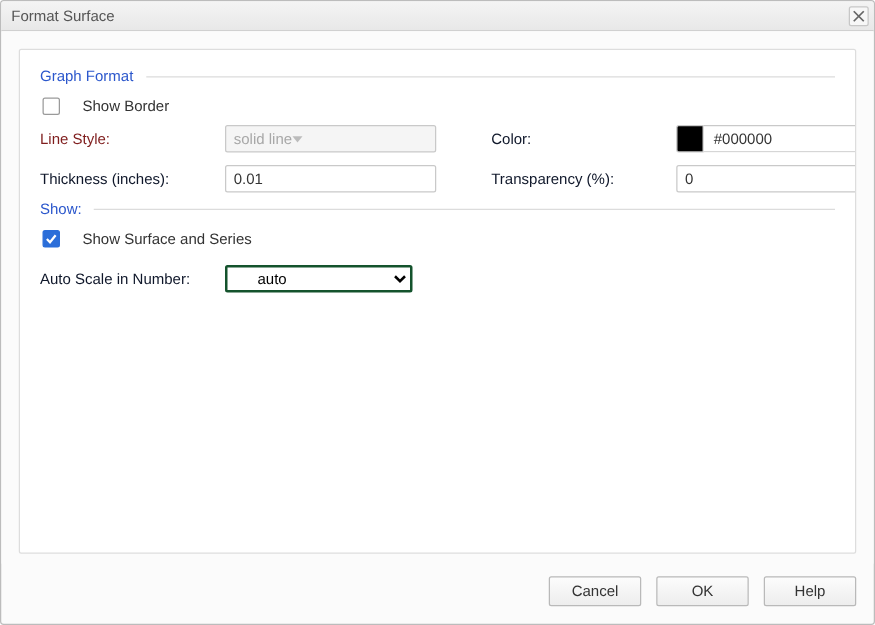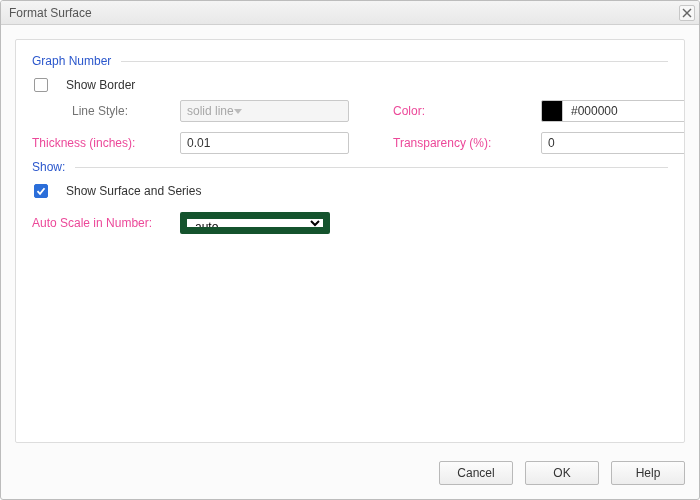--- a/index.html
+++ b/index.html
@@ -109,22 +109,22 @@
     row-gap: 10px;
     margin-bottom: 6px;
   }
   .field {
     display: grid;
     grid-template-columns: 140px 1fr auto;
     align-items: center;
     column-gap: 8px;
   }
   .field.single { grid-template-columns: 140px 150px; }
-  .label { color: #ec4899; }
-  .label.disabled { color: #737373; margin-left: 40px; }
+  .label { color: #0f172a; }
+  .label.disabled { color: #7f1d1d; }
 
   .select, .input, .colorfield {
     height: 22px;
     border: 1px solid #c9c9c9;
     border-radius: 2px;
     background: #ffffff;
     padding: 0 6px;
     font-family: inherit;
     font-size: 12px;
     color: #333;
@@ -166,26 +166,26 @@
     border-left: none;
     border-radius: 0 2px 2px 0;
     flex: 1;
     padding-left: 8px;
     display: flex;
     align-items: center;
   }
 
   select.native {
     height: 22px;
-    border: 7px solid #14532d;
+    border: 2px solid #14532d;
     border-radius: 2px;
     background: #ffffff;
     font-family: inherit;
     font-size: 12px;
-    padding: 0 4px;
+    padding: 0 20px;
   }
 
   .footer {
     padding: 10px 14px 14px 14px;
     display: flex;
     justify-content: flex-end;
     gap: 12px;
   }
   .btn {
     min-width: 74px;
@@ -215,21 +215,21 @@
         <line x1="1" y1="1" x2="9" y2="9" stroke="#666" stroke-width="1.4"></line>
         <line x1="9" y1="1" x2="1" y2="9" stroke="#666" stroke-width="1.4"></line>
       </svg>
     </div>
   </div>
 
   <div class="body">
     <div class="panel">
 
       <div class="section-header">
-        <span>Graph Number</span>
+        <span>Graph Format</span>
         <div class="rule"></div>
       </div>
 
       <div class="chk-row">
         <span class="chk" id="cb-show-border"></span>
         <span>Show Border</span>
       </div>
 
       <div class="grid2">
 

